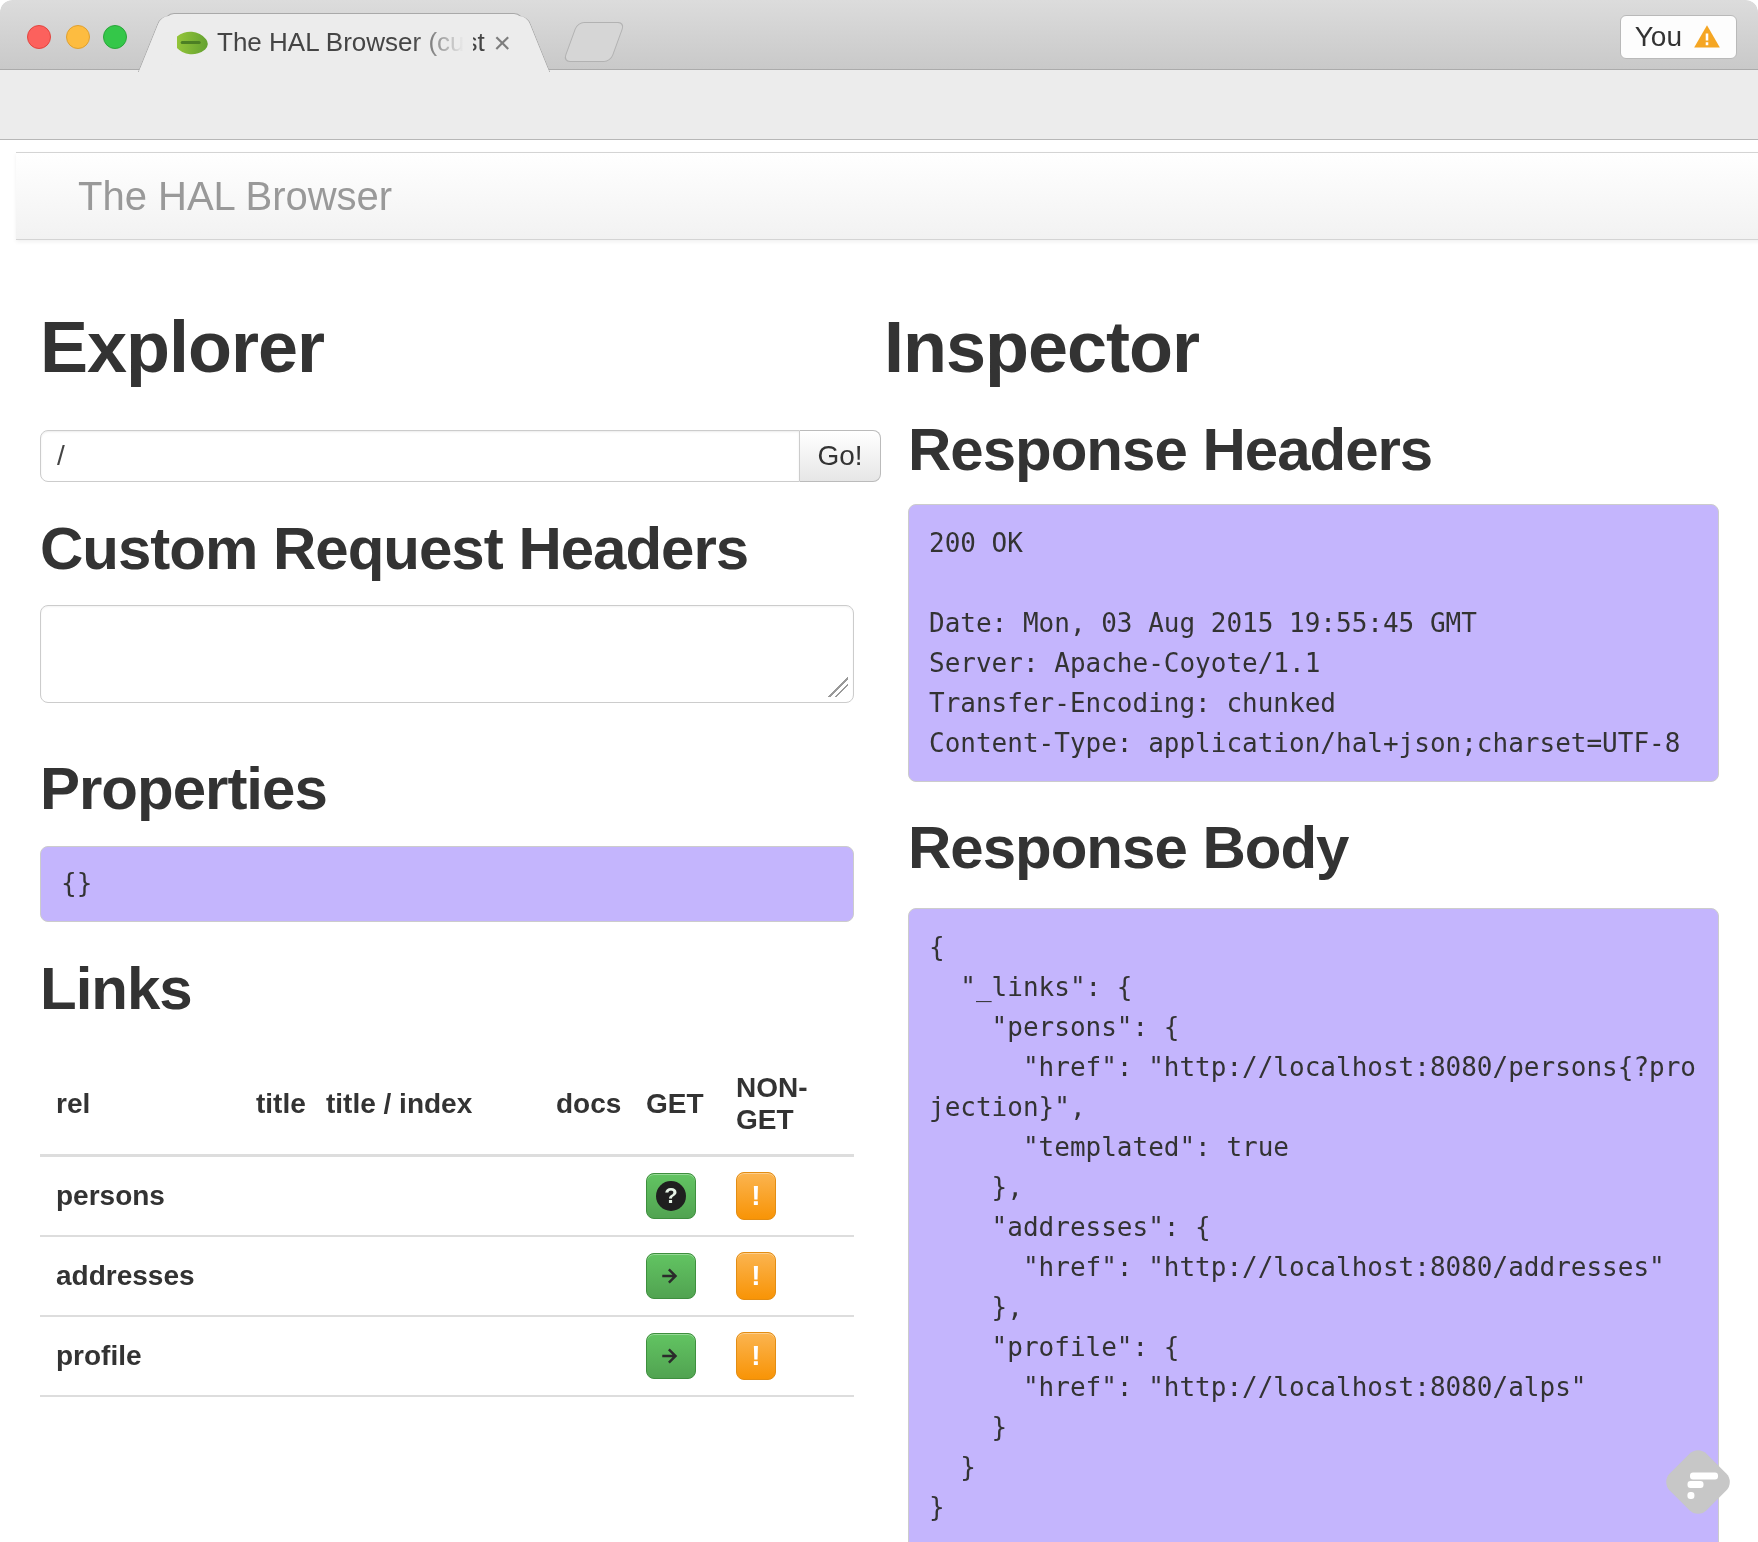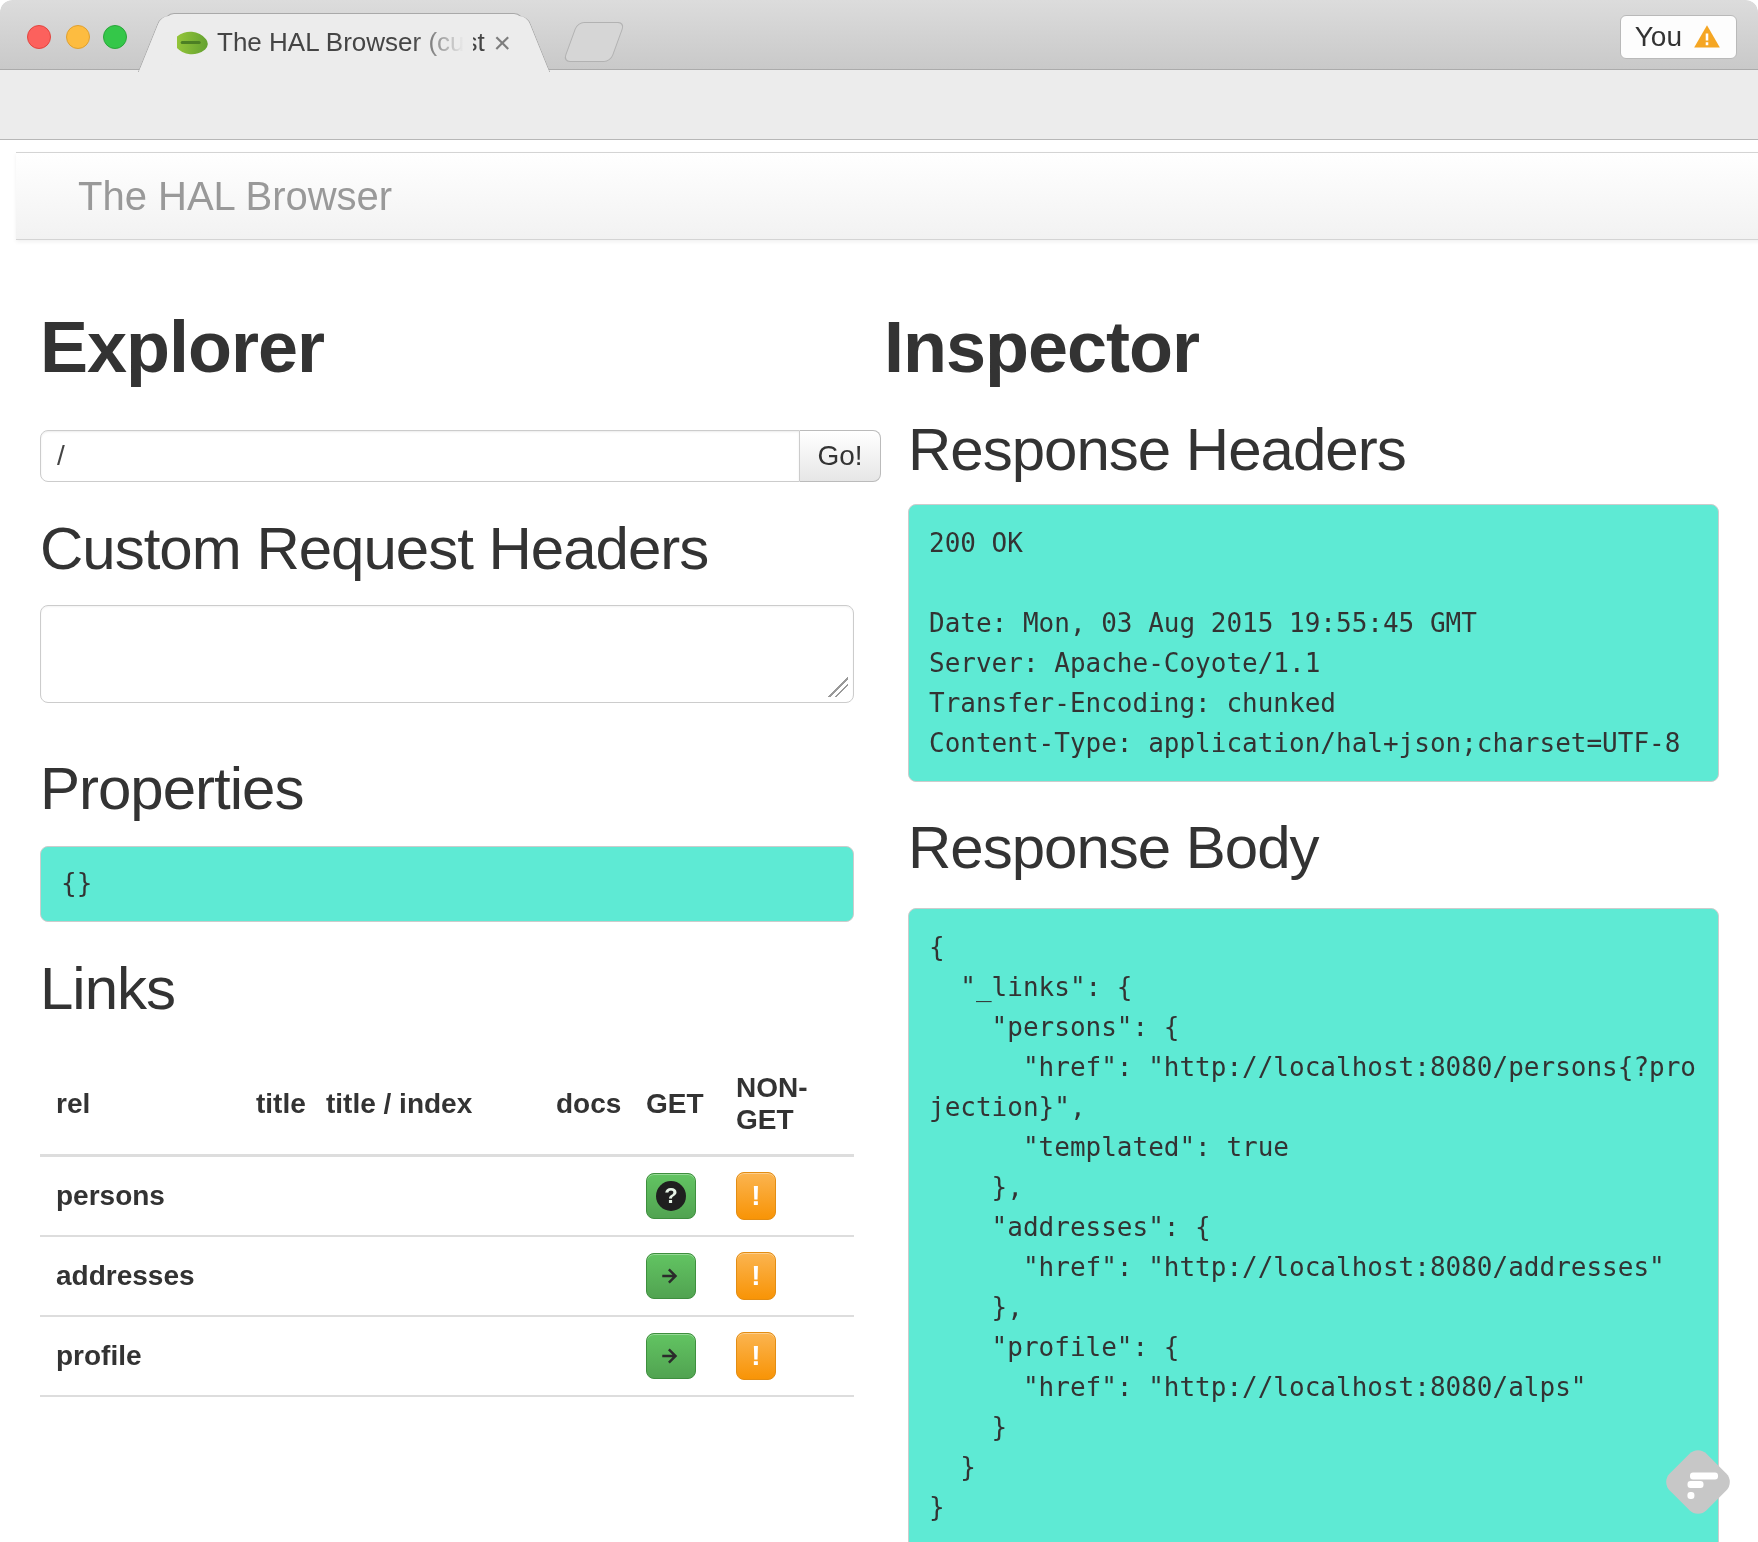--- a/index.html
+++ b/index.html
@@ -62,35 +62,35 @@
   .hamburger i { display:block; width:32px; height:5px; background:#5f5f5f; border-radius:2px; }
 
   
   .page { position:absolute; left:0; top:141px; width:1758px; height:1401px; background:#fff; }
   .site-navbar { position:absolute; left:16px; top:11px; width:1758px; height:88px;
     background:linear-gradient(#ffffff,#f2f2f2); border:1px solid #d4d4d4; border-left:none; border-right:none;
     box-shadow:0 2px 4px rgba(0,0,0,.06); display:flex; align-items:center; }
   .brand { font-size:40px; font-weight:300; color:#999; margin-left:62px; }
 
   h1.hx { position:absolute; font-size:72px; font-weight:bold; color:#333; letter-spacing:-1px; }
-  h2.hx { position:absolute; font-size:60px; font-weight:normal; color:#333; letter-spacing:-1px; }
+  h2.hx { position:absolute; font-size:60px; font-weight:bold; color:#333; letter-spacing:-1px; }
 
   
   .addr-group { position:absolute; left:40px; top:289px; width:841px; height:52px; display:flex; }
   .addr-input { width:760px; height:52px; border:1px solid #ccc; border-radius:8px 0 0 8px; font-size:28px; color:#444;
     padding:0 16px; font-family:"Liberation Sans", sans-serif; box-shadow:inset 0 1px 2px rgba(0,0,0,.08); outline:none; }
   .go-btn { width:81px; height:52px; border:1px solid #bbb; border-left:none; border-radius:0 8px 8px 0;
     background:linear-gradient(#ffffff,#e6e6e6); font-size:28px; color:#333; font-family:"Liberation Sans", sans-serif; }
 
   .headers-area { position:absolute; left:40px; top:464px; width:814px; height:98px; border:1px solid #ccc; border-radius:8px;
     resize:none; box-shadow:inset 0 1px 2px rgba(0,0,0,.05); outline:none; font-size:26px; padding:8px 12px; font-family:"DejaVu Sans Mono", monospace; }
   .resize-grip { position:absolute; left:828px; top:536px; width:20px; height:20px; pointer-events:none;
     background:linear-gradient(135deg, transparent 50%, #999 50%, #999 56%, transparent 56%, transparent 66%, #999 66%, #999 72%, transparent 72%); }
 
-  .prebox { background:#5eead4; border:1px solid #ccc; border-radius:8px; color:#333;
+  .prebox { background:#c4b5fd; border:1px solid #ccc; border-radius:8px; color:#333;
     font-family:"DejaVu Sans Mono", monospace; font-size:26px; line-height:40px; padding:18px 20px; white-space:pre; overflow:hidden; }
   .props-pre { position:absolute; left:40px; top:705px; width:814px; height:76px; padding-top:16px; }
 
   .links-table { position:absolute; left:40px; top:919px; width:814px; border-collapse:collapse; font-size:28px; color:#333; }
   .links-table th { text-align:left; font-weight:bold; padding:12px 0 18px 16px; border-bottom:3px solid #ddd; }
   .links-table td { padding:15px 0 15px 16px; border-bottom:2px solid #ddd; height:78px; }
   .links-table .c-rel { width:200px; } .links-table .c-title { width:70px; } .links-table .c-name { width:230px; }
   .links-table .c-docs { width:90px; } .links-table .c-get { width:90px; } .links-table .c-nonget { width:134px; }
   .rel-label { font-weight:bold; }
 

